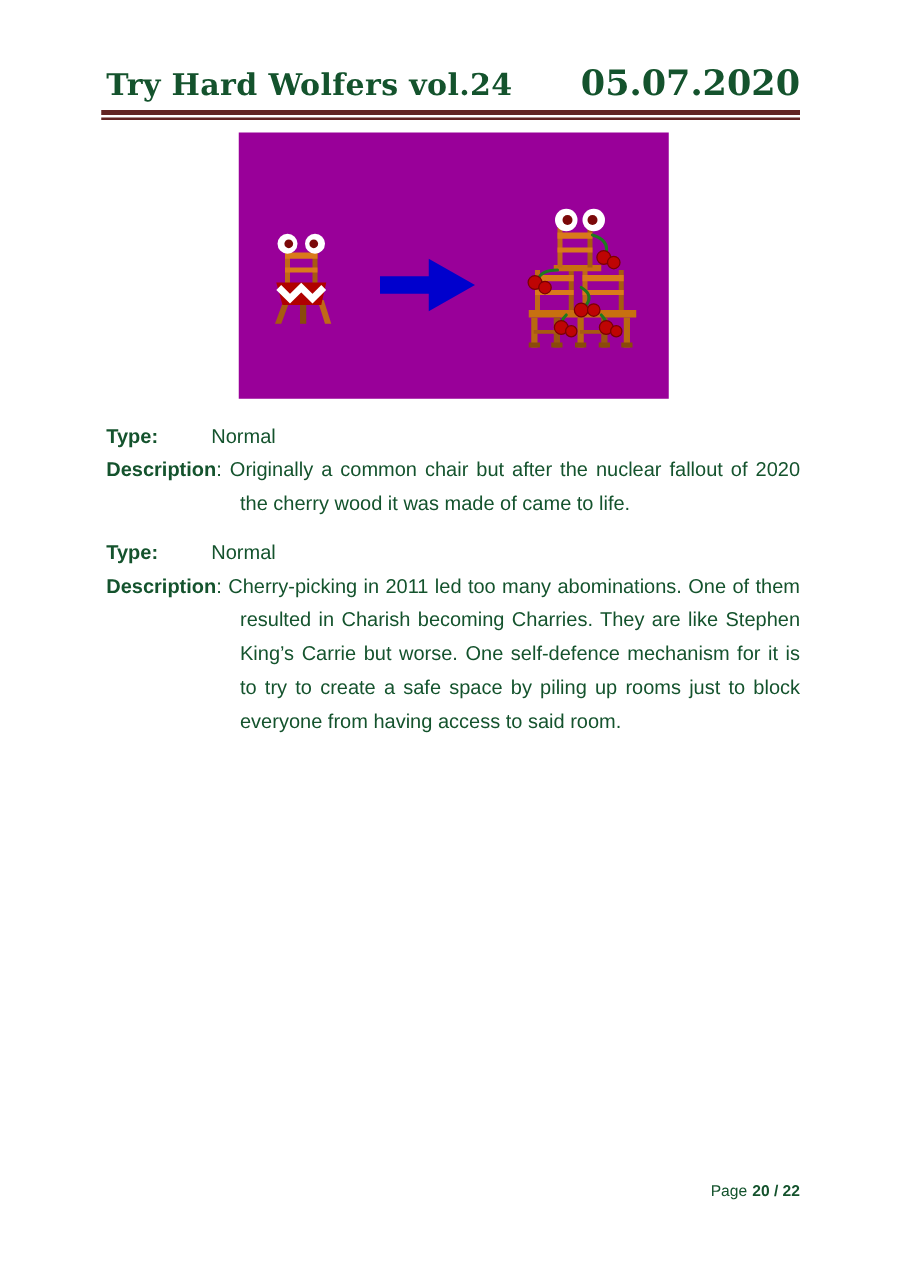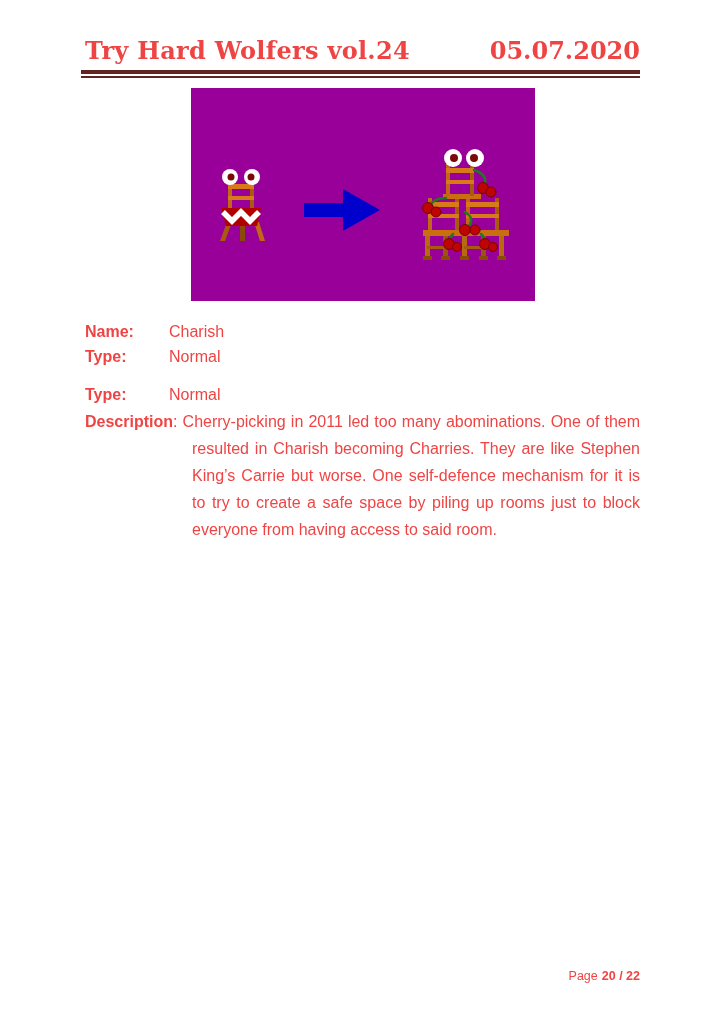--- a/index.html
+++ b/index.html
@@ -4,41 +4,41 @@
 <style>
   * { margin: 0; padding: 0; box-sizing: border-box; }
   html, body { background: #ffffff; }
   .page {
     position: relative;
     width: 724px;
     height: 1023px;
     background: #ffffff;
     font-family: "Liberation Sans", sans-serif;
     font-size: 16px;
-    color: #ef4444;
+    color: #14532d;
     overflow: hidden;
     margin: 0 auto;
   }
   .content {
     position: absolute;
     left: 85px;
     top: 0;
     width: 555px;
   }
   
   .header {
     display: flex;
     justify-content: space-between;
     align-items: baseline;
     padding-top: 36px;
     font-family: "DejaVu Serif", serif;
     font-weight: bold;
   }
   .header-title { font-size: 24px; letter-spacing: 0.3px; }
-  .header-date  { font-size: 24px; }
+  .header-date  { font-size: 28px; margin-top: 14px; }
   .header-rule {
     margin-top: 5px;
     margin-left: -4px;
     height: 8px;
     border-top: 4px solid #622423;
     border-bottom: 2px solid #622423;
   }
   
   .figure {
     width: 344px;
@@ -60,21 +60,21 @@
     line-height: 27px;
     text-align: justify;
     padding-left: 107px;
     text-indent: -107px;
     margin-top: 1px;
   }
   .desc-label { font-weight: bold; }
   
   .footer {
     position: absolute;
-    top: 968px;
+    top: 945px;
     right: 84px;
     font-size: 12.5px;
     line-height: 16px;
   }
   .footer-bold { font-weight: bold; margin-left: 4px; }
 </style>
 </head>
 <body>
 
 <div class="page">
@@ -171,25 +171,25 @@
             <circle cx="55" cy="8" r="4" fill="#7A0909"></circle>
           </g>
         </g>
       </svg>
     </div>
 
     <div class="entries">
 
       <div class="entry">
         <div class="field-row">
-          <span class="field-label">Name:</span><span class="field-value">Charish</span>
-        </div>
-        <div class="field-row">
           <span class="field-label">Type:</span><span class="field-value">Normal</span>
         </div>
+        <p class="description">
+          <span class="desc-label">Description</span><span>: </span><span>Originally a common chair but after the nuclear fallout of 2020 the cherry wood it was made of came to life.</span>
+        </p>
       </div>
 
       <div class="entry">
         <div class="field-row">
           <span class="field-label">Type:</span><span class="field-value">Normal</span>
         </div>
         <p class="description">
           <span class="desc-label">Description</span><span>: </span><span>Cherry-picking in 2011 led too many abominations. One of them resulted in Charish becoming Charries. They are like Stephen King’s Carrie but worse. One self-defence mechanism for it is to try to create a safe space by piling up rooms just to block everyone from having access to said room.</span>
         </p>
       </div>

